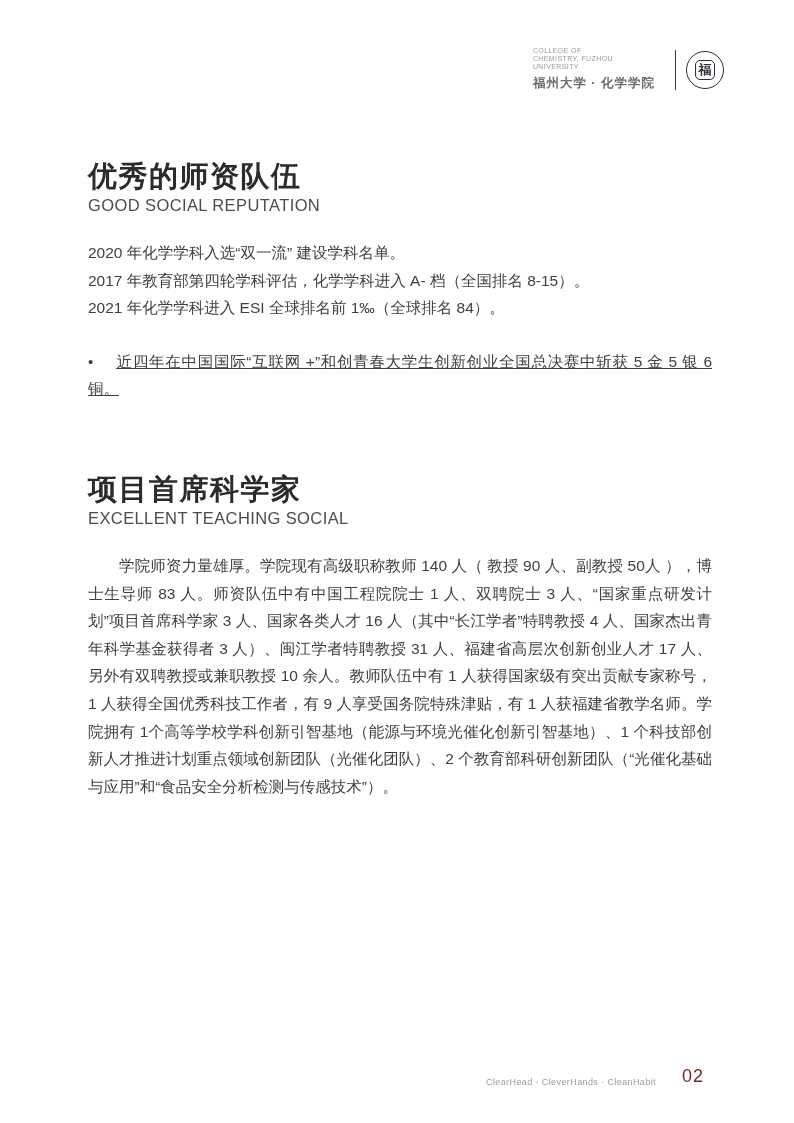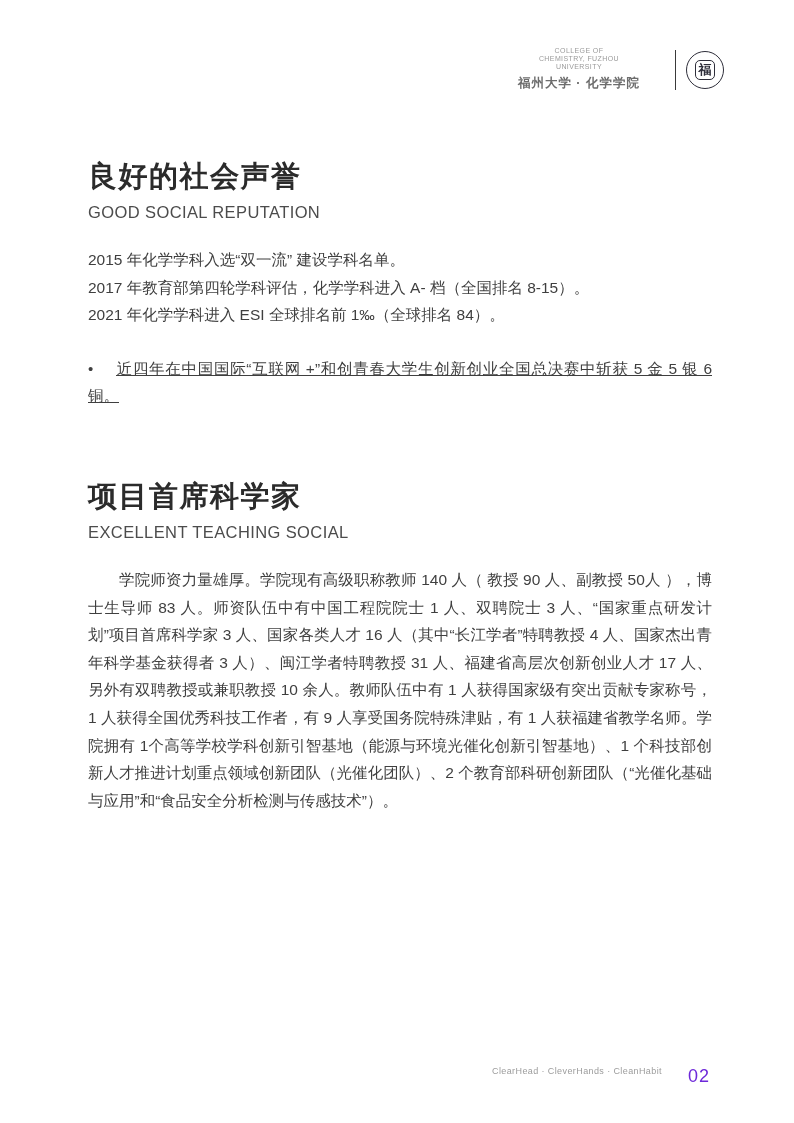--- a/index.html
+++ b/index.html
@@ -15,21 +15,21 @@
   }
 
   
   .header {
     position: absolute;
     top: 47px;
     right: 70px;
     display: flex;
     align-items: center;
   }
-  .header-text { text-align: center; margin-right: 25px; }
+  .header-text { text-align: left; margin-right: 10px; }
   .college-en {
     font-size: 7px;
     line-height: 8px;
     color: #9a9a9a;
     letter-spacing: 0.4px;
     text-transform: uppercase;
   }
   .college-cn {
     margin-top: 4px;
     font-size: 12.5px;
@@ -78,21 +78,21 @@
     color: #2b2b2b;
     letter-spacing: 1.5px;
     line-height: 36px;
   }
   .sec-subtitle {
     font-size: 16.5px;
     font-weight: 400;
     color: #4c4c4c;
     letter-spacing: 0.4px;
     line-height: 20px;
-    margin-top: 8px;
+    margin-top: 1px;
   }
   .body-text {
     font-size: 15.5px;
     line-height: 27.6px;
     color: #3f3f3f;
     text-align: justify;
   }
   .bullet-block { margin-top: 24px; }
   .bullet-glyph {
     display: inline-block;
@@ -104,34 +104,34 @@
   .bullet-para.gap-md { margin-top: 26px; text-decoration: underline; }
   .plain-line { text-align: left; }
   .staff-para {
     margin-top: 24px;
     text-indent: 2em;
   }
 
   
   .footer {
     position: absolute;
-    right: 84px;
+    right: 90px;
     top: 1066px;
     display: flex;
-    align-items: flex-start;
+    align-items: flex-end;
   }
   .footer-motto {
     font-size: 9px;
     color: #9c9c9c;
     letter-spacing: 0.4px;
     margin-right: 26px;
   }
   .footer-page {
     font-size: 18px;
-    color: #6d28d9;
+    color: #7f1d1d;
     letter-spacing: 1px;
   }
 </style>
 </head>
 <body>
 
 <div class="page">
 
   <div class="header">
     <div class="header-text">
@@ -144,25 +144,25 @@
     </div>
     <div class="header-divider"></div>
     <div class="seal">
       <div class="seal-inner">福</div>
     </div>
   </div>
 
   <div class="content">
 
     <div class="section1">
-      <div class="sec-title">良好的社会声誉</div>
+      <div class="sec-title">优秀的师资队伍</div>
       <div class="sec-subtitle">GOOD SOCIAL REPUTATION</div>
 
       <div class="bullet-block body-text">
-        <div class="plain-line">2015 年化学学科入选“双一流” 建设学科名单。</div>
+        <div class="plain-line">2020 年化学学科入选“双一流” 建设学科名单。</div>
         <div class="plain-line">2017 年教育部第四轮学科评估，化学学科进入 A- 档（全国排名 8-15）。</div>
         <div class="plain-line">2021 年化学学科进入 ESI 全球排名前 1‰（全球排名 84）。</div>
 
 
         <p class="bullet-para gap-md"><span class="bullet-glyph">•</span><span>近四年在中国国际“互联网 +”和创青春大学生创新创业全国总决赛中斩获 5 金 5 银 6 铜。</span></p>
       </div>
     </div>
 
     <div class="section2">
       <div class="sec-title">项目首席科学家</div>

